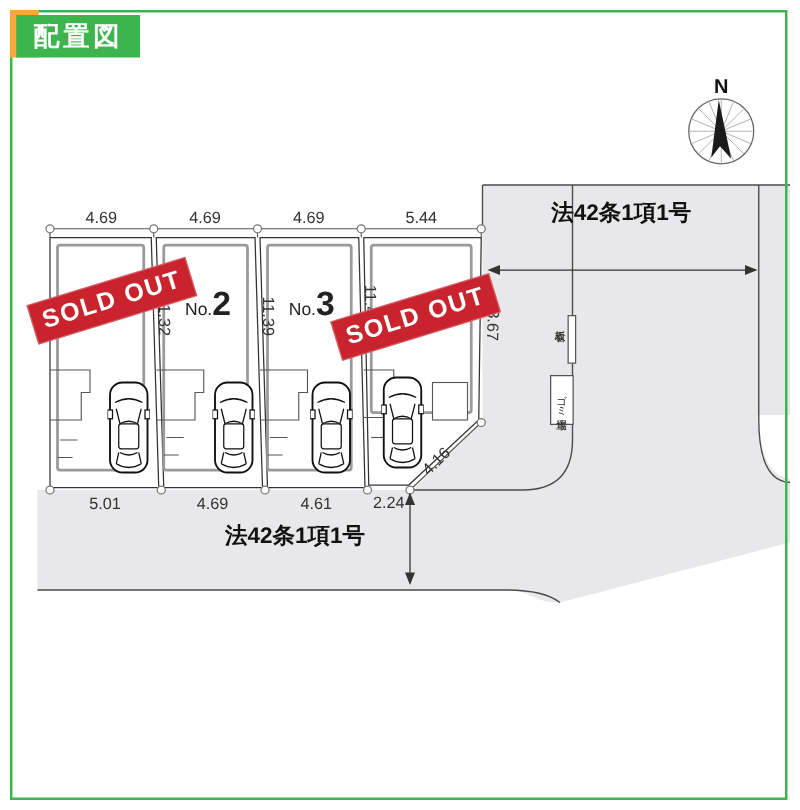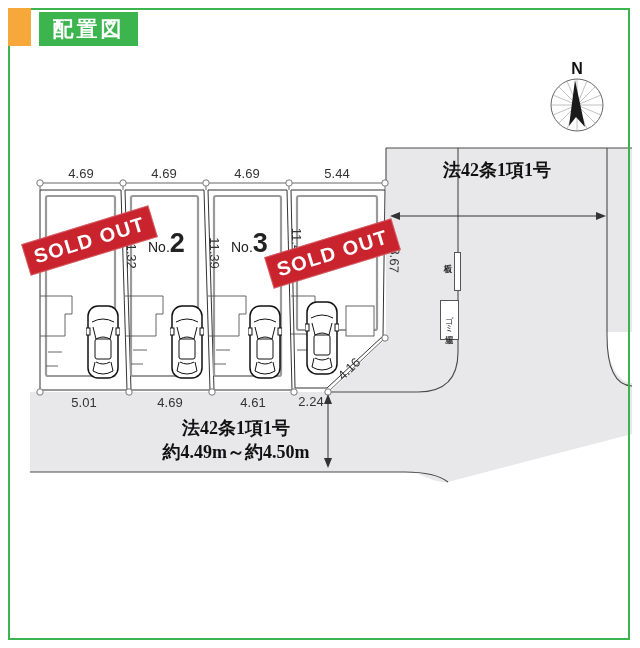--- a/index.html
+++ b/index.html
@@ -3,37 +3,37 @@
 <meta charset="utf-8">
 <style>
   html,body{margin:0;padding:0;background:#ffffff;}
   #stage{position:relative;width:640px;height:648px;background:#ffffff;overflow:hidden;
          font-family:"Liberation Sans","DejaVu Sans",sans-serif;}
   
   #frame{position:absolute;left:8px;top:8px;width:622px;height:632px;
          border:2px solid #3db54e;box-sizing:border-box;}
   
   #hdr-orange{position:absolute;left:8px;top:8px;width:23px;height:38px;background:#f6a83b;}
-  #hdr-green{position:absolute;left:39px;top:12px;width:99px;height:34px;background:#3db54e;
+  #hdr-green{position:absolute;left:13px;top:12px;width:99px;height:34px;background:#3db54e;
              color:#fff;font-size:21px;font-weight:bold;letter-spacing:3px;
              display:flex;align-items:center;justify-content:center;}
   
   #plan{position:absolute;left:0;top:0;width:640px;height:648px;}
   svg text{font-family:"Liberation Sans","DejaVu Sans",sans-serif;fill:#222;}
   .dim{font-size:13px;fill:#333;}
   .lotlbl-sm{font-size:14px;fill:#222;}
   .lotlbl-lg{font-size:27px;font-weight:bold;fill:#222;}
   .north{font-size:16px;font-weight:bold;fill:#111;}
   
   .sold{position:absolute;background:#c9242e;color:#ffffff;font-weight:800;
         font-size:20px;letter-spacing:1.5px;padding:5px 9px;white-space:nowrap;
         transform:rotate(-17deg);box-shadow:0 0 0 1px rgba(255,255,255,.25) inset;}
   
   .roadlbl{position:absolute;transform:translateX(-50%);text-align:center;
-           color:#111;font-size:18px;font-weight:bold;line-height:1.35;white-space:nowrap;font-family:Liberation Serif, serif;}
+           color:#111;font-size:18px;font-weight:bold;line-height:1.35;white-space:nowrap;}
   
   .vtext{position:absolute;writing-mode:vertical-rl;text-orientation:upright;
          color:#222;font-size:9px;line-height:1;}
   #signboard-box{position:absolute;left:454px;top:252px;width:7px;height:39px;
                  background:#fff;border:1px solid #555;box-sizing:border-box;}
   #garbage-box{position:absolute;left:440px;top:300px;width:19px;height:40px;
                background:#fff;border:1px solid #555;box-sizing:border-box;
                display:flex;align-items:center;justify-content:center;}
   #garbage-box .vtext{position:static;font-size:8.5px;}
 </style>
@@ -161,21 +161,20 @@
       <polygon points="575,80 585,127 576,117 569,126" fill="#1a1a1a"></polygon>
       <text class="north" x="577" y="74" text-anchor="middle">N</text>
     </g>
   </svg>
 
   <div class="roadlbl" style="left:497px;top:158px;">
     <div>法42条1項1号</div>
   </div>
   <div class="roadlbl" style="left:236px;top:416px;">
     <div>法42条1項1号</div>
-    <div>約4.49m～約4.50m</div>
   </div>
 
   <div id="signboard-box"></div>
   <div class="vtext" style="left:443px;top:257px;">看板</div>
   <div id="garbage-box">
     <span class="vtext">ゴミ置場</span>
   </div>
 
   <div class="sold" style="left:23px;top:224px;">SOLD OUT</div>
   <div class="sold" style="left:266px;top:237px;">SOLD OUT</div>

